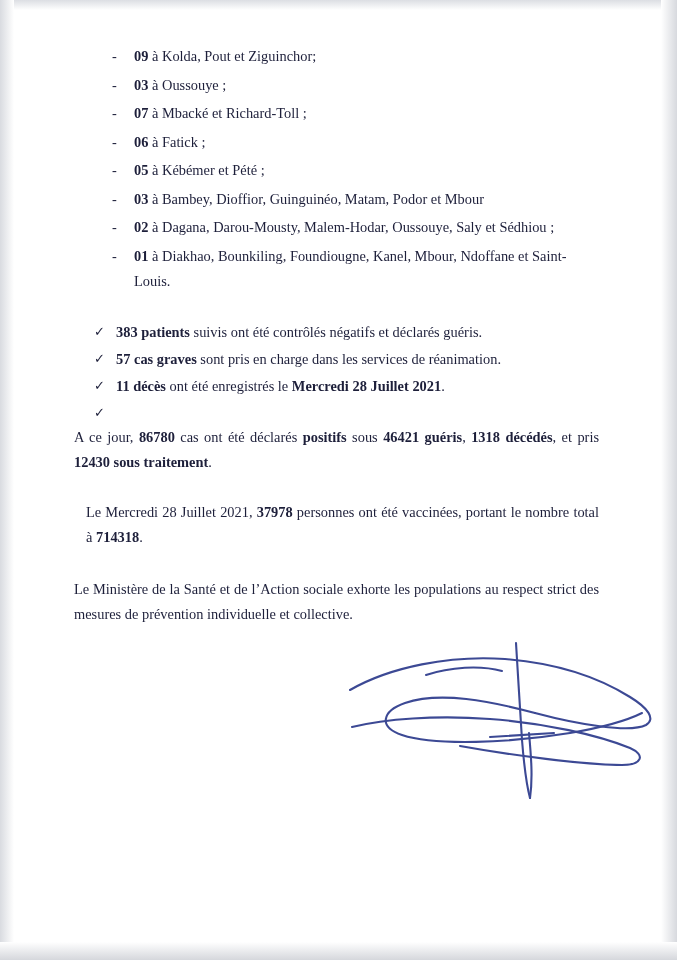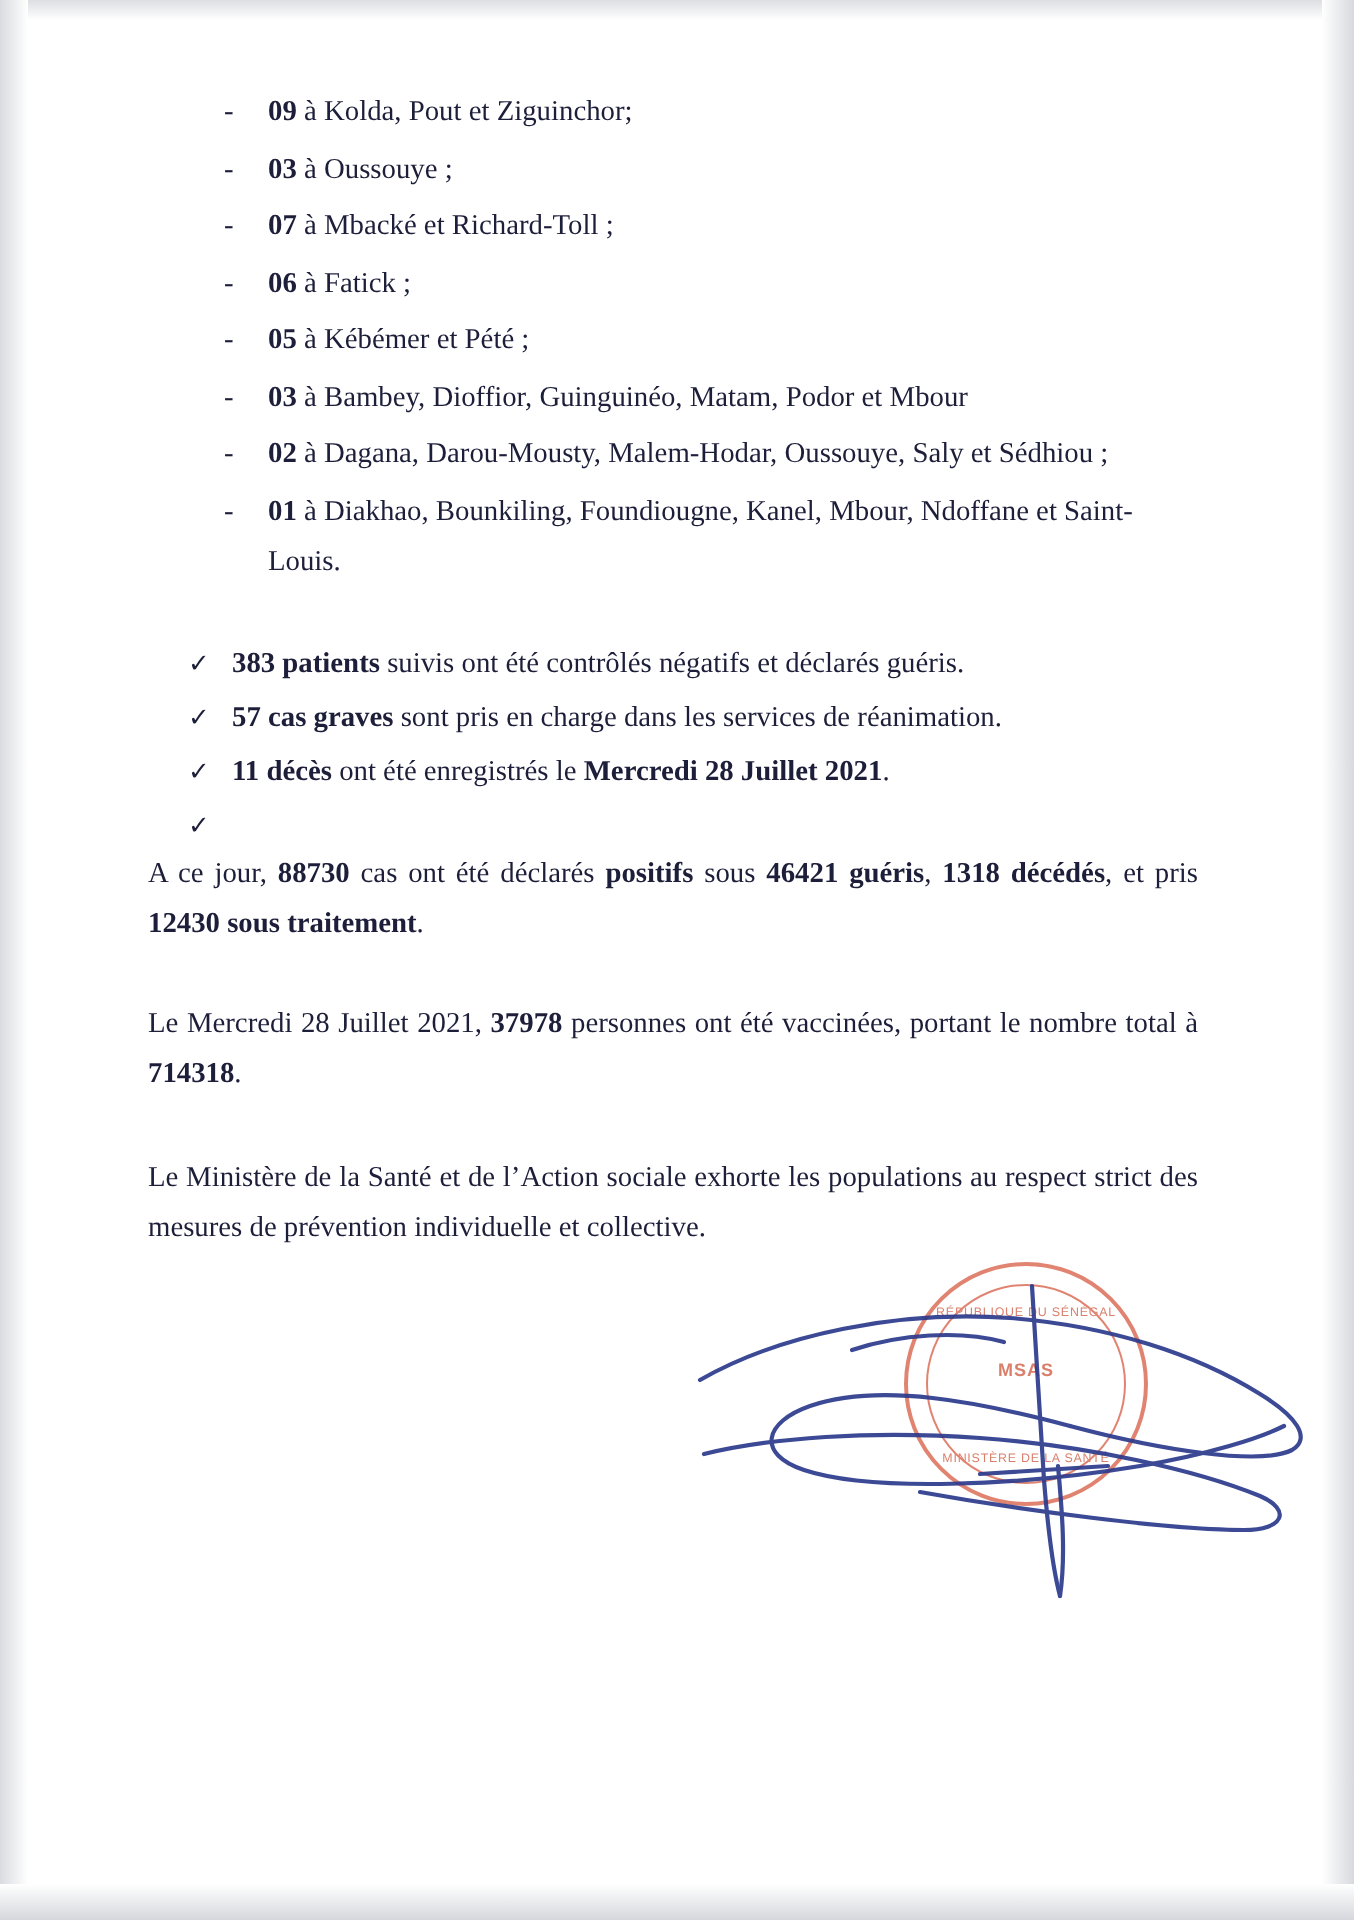--- a/index.html
+++ b/index.html
@@ -93,21 +93,21 @@
   }
 
   
   .para {
     padding: 0 78px 0 74px;
     font-size: 14.4px;
     line-height: 25.5px;
     text-align: justify;
   }
   .para.p1 { padding-top: 24px; }
-  .para.p2 { padding-top: 24px; }
+  .para.p2 { padding-top: 24px; margin-left: 12px; }
   .para.p3 { padding-top: 26px; }
 
   .para b { font-weight: bold; }
 
   
   .sign-area {
     position: absolute;
     left: 330px;
     top: 615px;
     width: 340px;
@@ -241,38 +241,33 @@
         <b>11 décès</b><span> ont été enregistrés le </span><b>Mercredi 28 Juillet 2021</b><span>.</span>
       </div>
 
       <div class="check-item">
         <span class="check">✓</span>
       </div>
 
     </div>
 
     <div class="para p1">
-      <span>A ce jour, </span><b>88730</b><span> cas ont été déclarés </span><b>positifs</b><span> sous </span><b>46421 guéris</b><span>, </span><b>1318 décédés</b><span>, et pris </span><b>12430 sous traitement</b><span>.</span>
+      <span>A ce jour, </span><b>86780</b><span> cas ont été déclarés </span><b>positifs</b><span> sous </span><b>46421 guéris</b><span>, </span><b>1318 décédés</b><span>, et pris </span><b>12430 sous traitement</b><span>.</span>
     </div>
 
     <div class="para p2">
       <span>Le Mercredi 28 Juillet 2021, </span><b>37978</b><span> personnes ont été vaccinées, portant le nombre total à </span><b>714318</b><span>.</span>
     </div>
 
     <div class="para p3">Le Ministère de la Santé et de l’Action sociale exhorte les populations au respect strict des mesures de prévention individuelle et collective.</div>
 
   </div>
 
   <div class="sign-area">
 
-    <div class="stamp">
-      <div class="stamp-text-top">RÉPUBLIQUE DU SÉNÉGAL</div>
-      <div class="stamp-center">MSAS</div>
-      <div class="stamp-text-bottom">MINISTÈRE DE LA SANTÉ</div>
-    </div>
 
     <svg class="signature" viewBox="0 0 340 210">
       <g fill="none" stroke="#2c3a8c" stroke-width="2.1" stroke-linecap="round" stroke-linejoin="round" opacity="0.92">
         <path d="M20 75 C60 52, 120 40, 175 44 C225 48, 268 62, 300 82 C318 93, 326 104, 316 110 C300 118, 250 110, 205 98"></path>
         <path d="M205 98 C160 86, 110 76, 75 88 C52 96, 48 112, 72 120 C105 131, 180 128, 240 118 C275 112, 300 104, 312 98"></path>
         <path d="M22 112 C55 104, 105 100, 160 104 C215 108, 268 120, 300 133 C316 140, 312 150, 292 150 C255 150, 180 140, 130 131"></path>
         <path d="M186 28 C188 60, 190 95, 192 125 C194 150, 196 168, 200 183"></path>
         <path d="M200 183 C203 163, 201 140, 199 118"></path>
         <path d="M160 122 L224 118"></path>
         <path d="M96 60 C120 52, 150 50, 172 56"></path>

